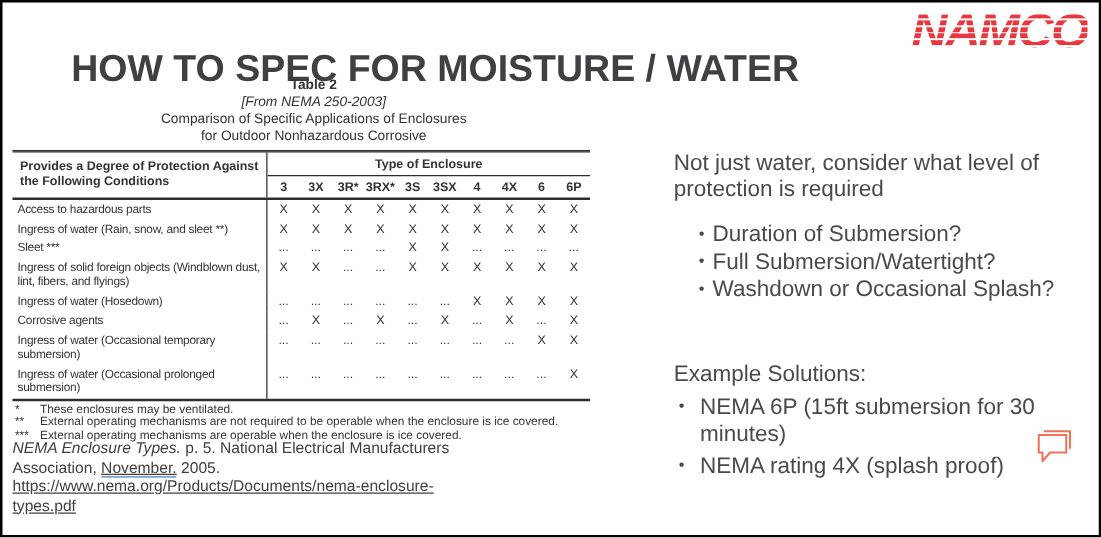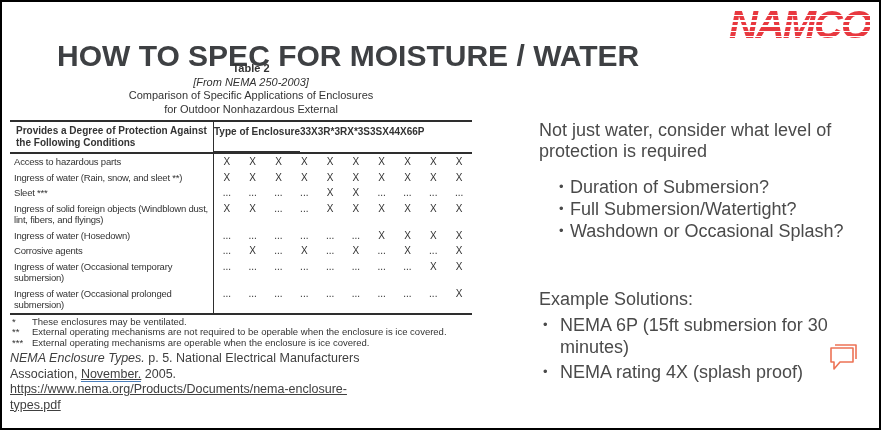--- a/index.html
+++ b/index.html
@@ -38,21 +38,21 @@
     position:absolute; left:8px; top:118px; width:462px;
     font-size:10px; color:#333;
   }
   .toprule { height:1.5px; border-top:1px solid #2e2e2e; border-bottom:1px solid #2e2e2e; }
   .tbl-header { display:flex; border-bottom:2px solid #2e2e2e; }
   .cond-head {
     width:204px; border-right:1px solid #2e2e2e;
     display:flex; align-items:center; justify-content:center;
     text-align:left; font-weight:bold; padding:3px 6px; line-height:12px;
   }
-  .type-head { flex:1; display:flex; }
+  .type-head { flex:1; display:flex; flex-direction:column; }
   .type-title {
     text-align:center; font-weight:bold; padding:4px 0 3px;
     border-bottom:1px solid #2e2e2e;
   }
   .col-labels { display:flex; padding:4px 0 2px; }
   .col-labels .col-lab { flex:1; text-align:center; font-weight:bold; }
   .tbl-body { border-bottom:2px solid #2e2e2e; }
   .tbl-row { display:flex; }
   .cond-cell {
     width:204px; border-right:1px solid #2e2e2e;
@@ -96,21 +96,21 @@
 
 <div class="slide">
 
   <div class="slide-title">HOW TO SPEC FOR MOISTURE / WATER</div>
   <div class="logo">NAMCO</div>
 
   <div class="caption">
     <div class="cap-bold">Table 2</div>
     <div class="cap-italic">[From NEMA 250-2003]</div>
     <div>Comparison of Specific Applications of Enclosures</div>
-    <div>for Outdoor Nonhazardous External</div>
+    <div>for Outdoor Nonhazardous Corrosive</div>
   </div>
 
   <div class="nema-table">
     <div class="toprule"></div>
     <div class="tbl-header">
       <div class="cond-head">Provides a Degree of Protection Against the Following Conditions</div>
       <div class="type-head">
         <div class="type-title">Type of Enclosure</div>
         <div class="col-labels">
             <span class="col-lab">3</span>

